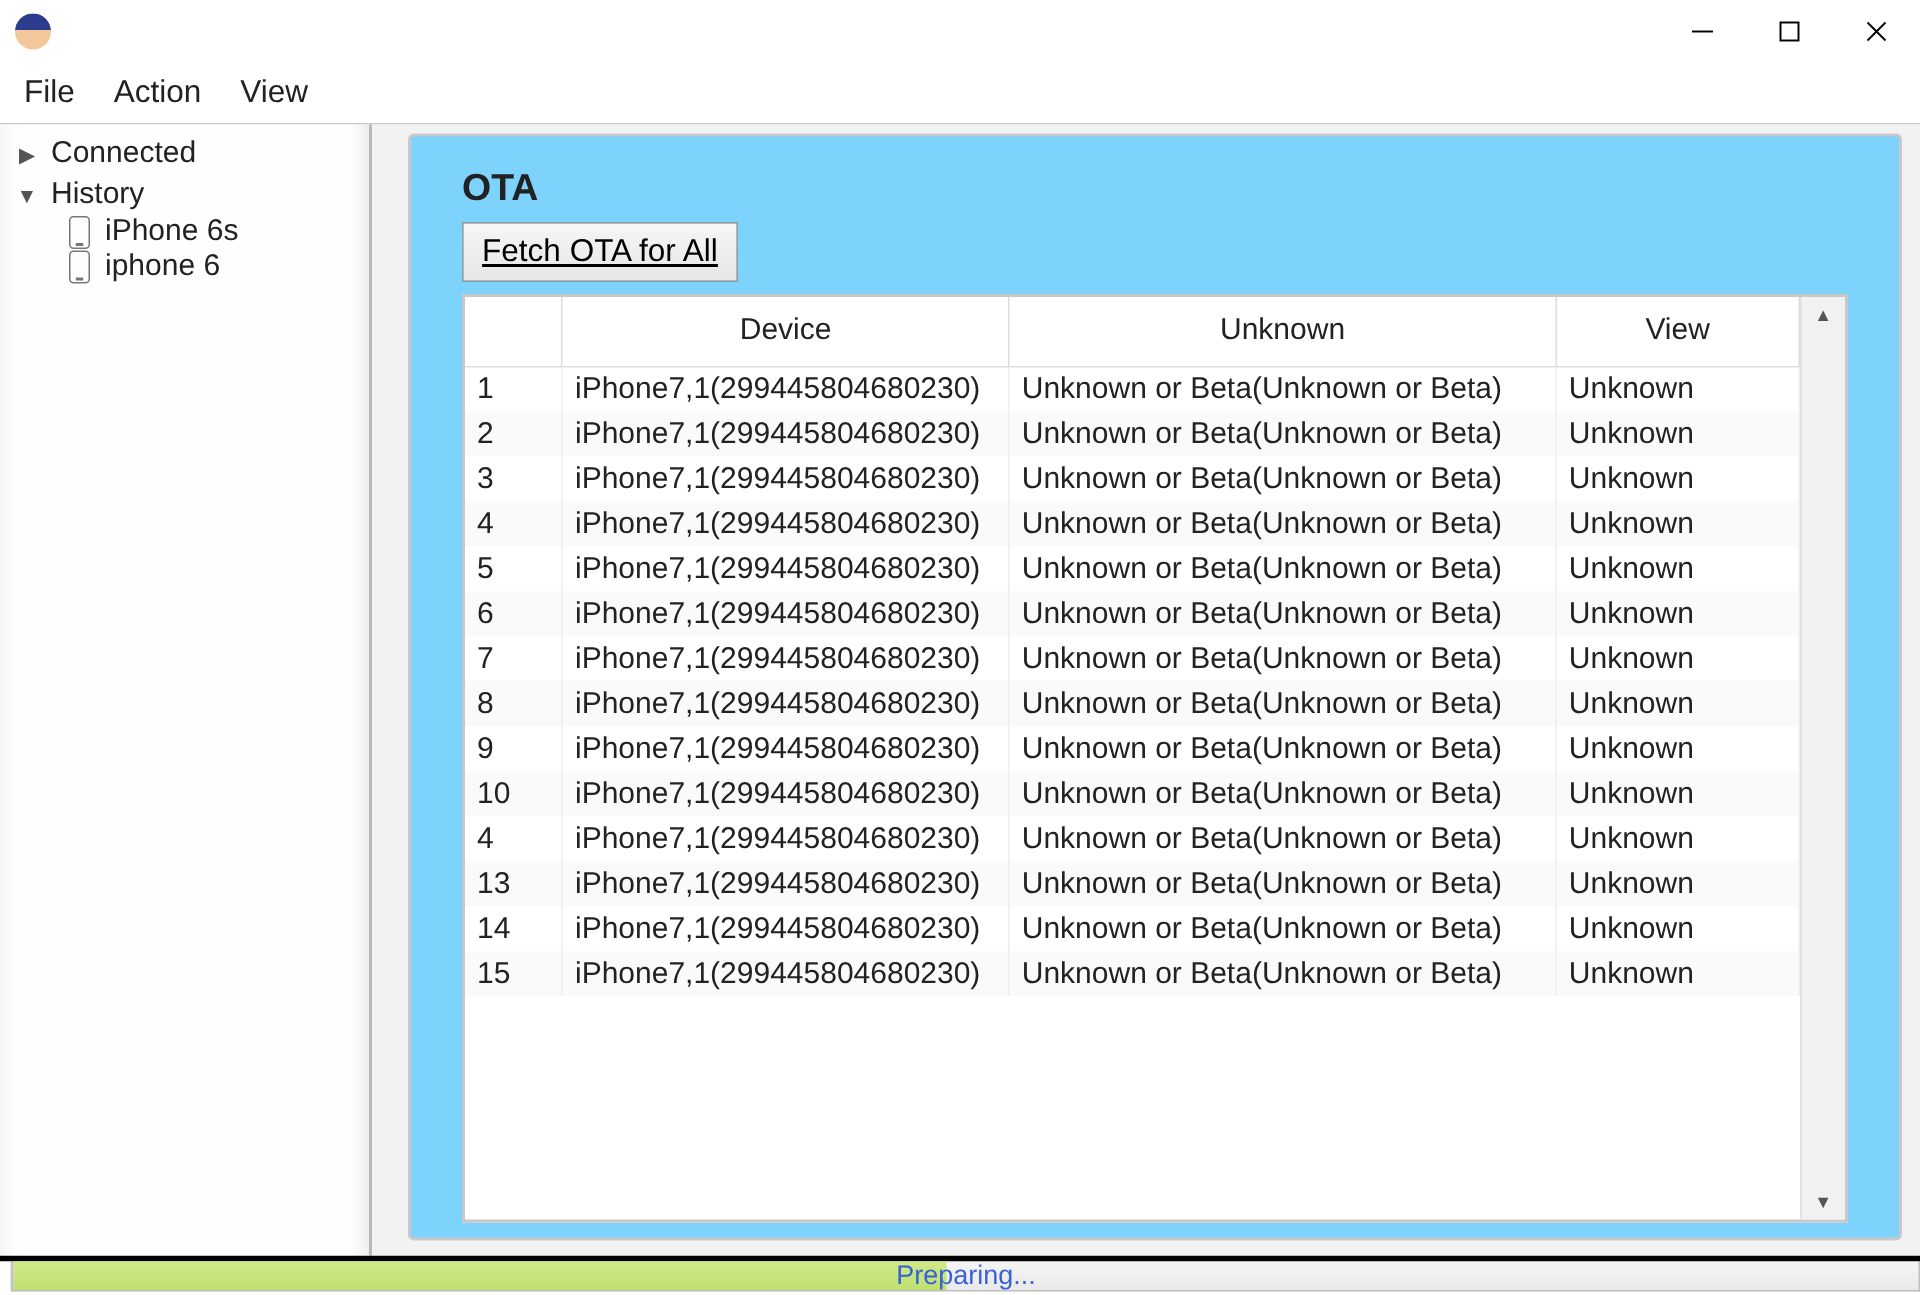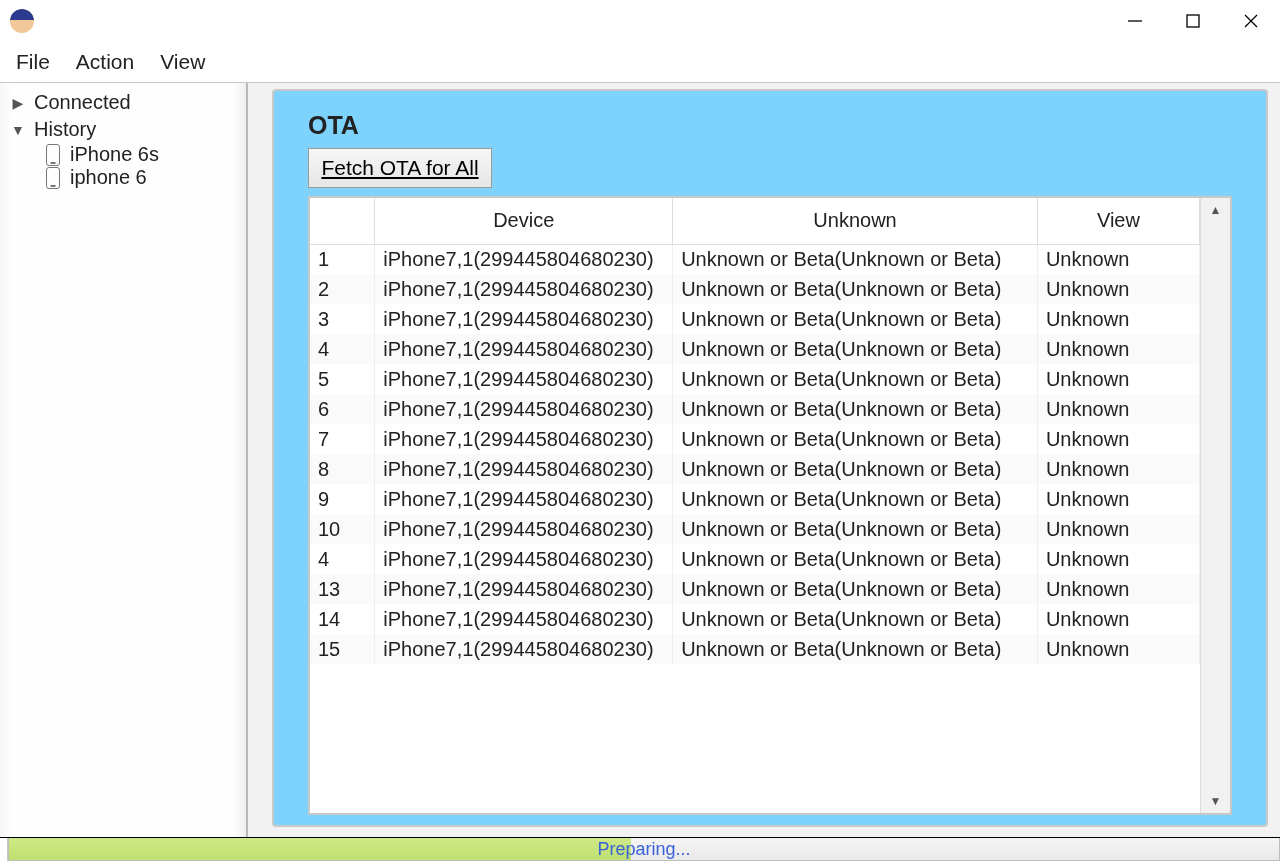--- a/index.html
+++ b/index.html
@@ -28,21 +28,21 @@
   .table-wrap { margin-top:8px; flex:1; border:2px solid #c8c8c8; background:#fff; overflow:hidden; position:relative; display:flex;}
   .table-scroll { flex:1; overflow:hidden;}
   table { border-collapse:collapse; width:100%; font-size:20px; color:#222;}
   thead th { text-align:center; font-weight:400; padding:8px 10px; border-right:1px solid #ddd; border-bottom:1px solid #ddd; background:#fff; height:46px;}
   tbody td { padding:2px 8px; border-right:1px solid #eee; height:30px; white-space:nowrap;}
   tbody tr:nth-child(even) td { background:#fafafa;}
   col.c-idx{width:64px;} col.c-dev{width:294px;} col.c-ver{width:360px;} col.c-type{width:160px;}
   .vscroll { width:30px; background:#f1f1f1; border-left:1px solid #ddd; position:relative;}
   .vscroll .arrow { position:absolute; left:0; right:0; height:24px; display:flex; align-items:center; justify-content:center; color:#555; font-size:12px;}
   .vscroll .up{top:0;} .vscroll .down{bottom:0;}
-  .statusbar { height:24px; border-top:1px solid #000000; display:flex;}
+  .statusbar { height:24px; border-top:4px solid #000000; display:flex;}
   .status-left { width:8px; background:#fff; border-right:1px solid #c9c9c9;}
   .status-main { flex:1; background:linear-gradient(#f5f5f5,#e9e9e9); position:relative; display:flex; align-items:center; justify-content:center; border:1px solid #bdbdbd; border-top:none;}
   .status-progress { position:absolute; top:0; bottom:0; left:0; width:49%; background:linear-gradient(#cfe987,#bfe070);}
   .status-text { position:relative; color:#3a62d8; font-size:18px; font-weight:500;}
 </style>
 </head>
 <body>
 
 <div class="titlebar">
   <div class="app-icon"></div>

